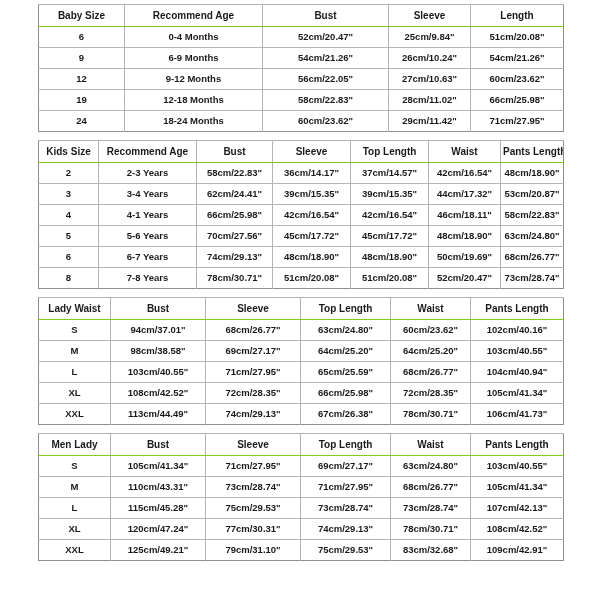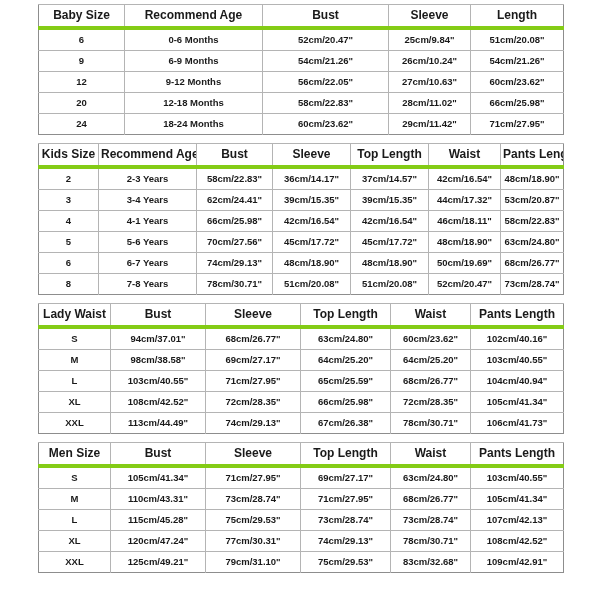--- a/index.html
+++ b/index.html
@@ -41,25 +41,25 @@
     padding: 0 2px;
     text-align: center;
     vertical-align: middle;
     font-size: 9.5px;
     font-weight: bold;
     color: #1a1a1a;
     white-space: nowrap;
     overflow: hidden;
   }
   .size-table thead th {
-    font-size: 12px;
+    font-size: 10px;
     font-weight: bold;
     height: 21px;
     line-height: 21px;
-    border-bottom: 4px solid #84cc16;
+    border-bottom: 1px solid #84cc16;
   }
   .size-table tbody td:first-child,
   .size-table thead th:first-child {
     border-left: none;
   }
   .size-table tbody td:last-child,
   .size-table thead th:last-child {
     border-right: none;
   }
   .size-table tbody tr:last-child td {
@@ -106,41 +106,41 @@
             <th>Baby Size</th>
             <th>Recommend Age</th>
             <th>Bust</th>
             <th>Sleeve</th>
             <th>Length</th>
           </tr>
         </thead>
         <tbody>
           <tr>
             <td>6</td>
-            <td>0-6 Months</td>
+            <td>0-4 Months</td>
             <td>52cm/20.47"</td>
             <td>25cm/9.84"</td>
             <td>51cm/20.08"</td>
           </tr>
           <tr>
             <td>9</td>
             <td>6-9 Months</td>
             <td>54cm/21.26"</td>
             <td>26cm/10.24"</td>
             <td>54cm/21.26"</td>
           </tr>
           <tr>
             <td>12</td>
             <td>9-12 Months</td>
             <td>56cm/22.05"</td>
             <td>27cm/10.63"</td>
             <td>60cm/23.62"</td>
           </tr>
           <tr>
-            <td>20</td>
+            <td>19</td>
             <td>12-18 Months</td>
             <td>58cm/22.83"</td>
             <td>28cm/11.02"</td>
             <td>66cm/25.98"</td>
           </tr>
           <tr>
             <td>24</td>
             <td>18-24 Months</td>
             <td>60cm/23.62"</td>
             <td>29cm/11.42"</td>
@@ -292,21 +292,21 @@
         <colgroup>
           <col class="c0">
           <col class="c1">
           <col class="c2">
           <col class="c3">
           <col class="c4">
           <col class="c5">
         </colgroup>
         <thead>
           <tr>
-            <th>Men Size</th>
+            <th>Men Lady</th>
             <th>Bust</th>
             <th>Sleeve</th>
             <th>Top Length</th>
             <th>Waist</th>
             <th>Pants Length</th>
           </tr>
         </thead>
         <tbody>
           <tr>
             <td>S</td>

